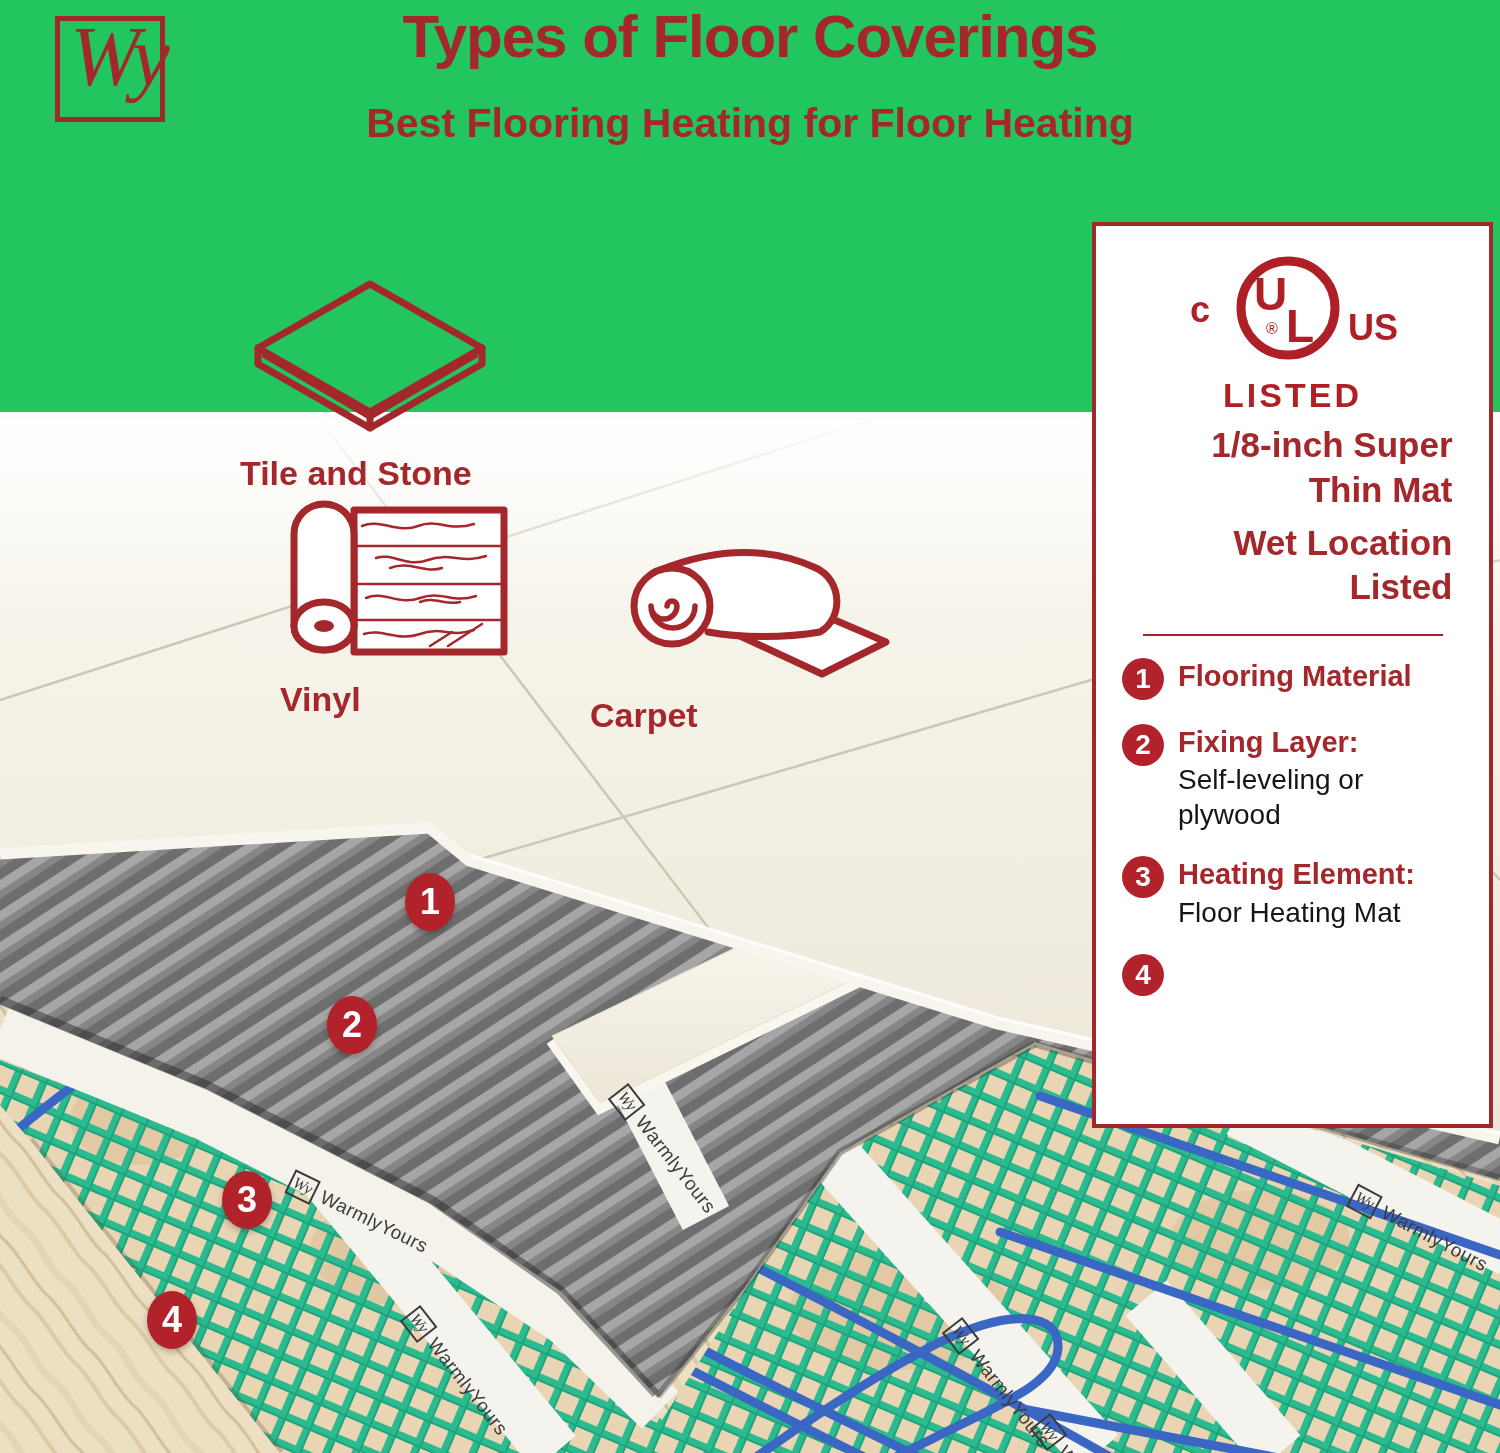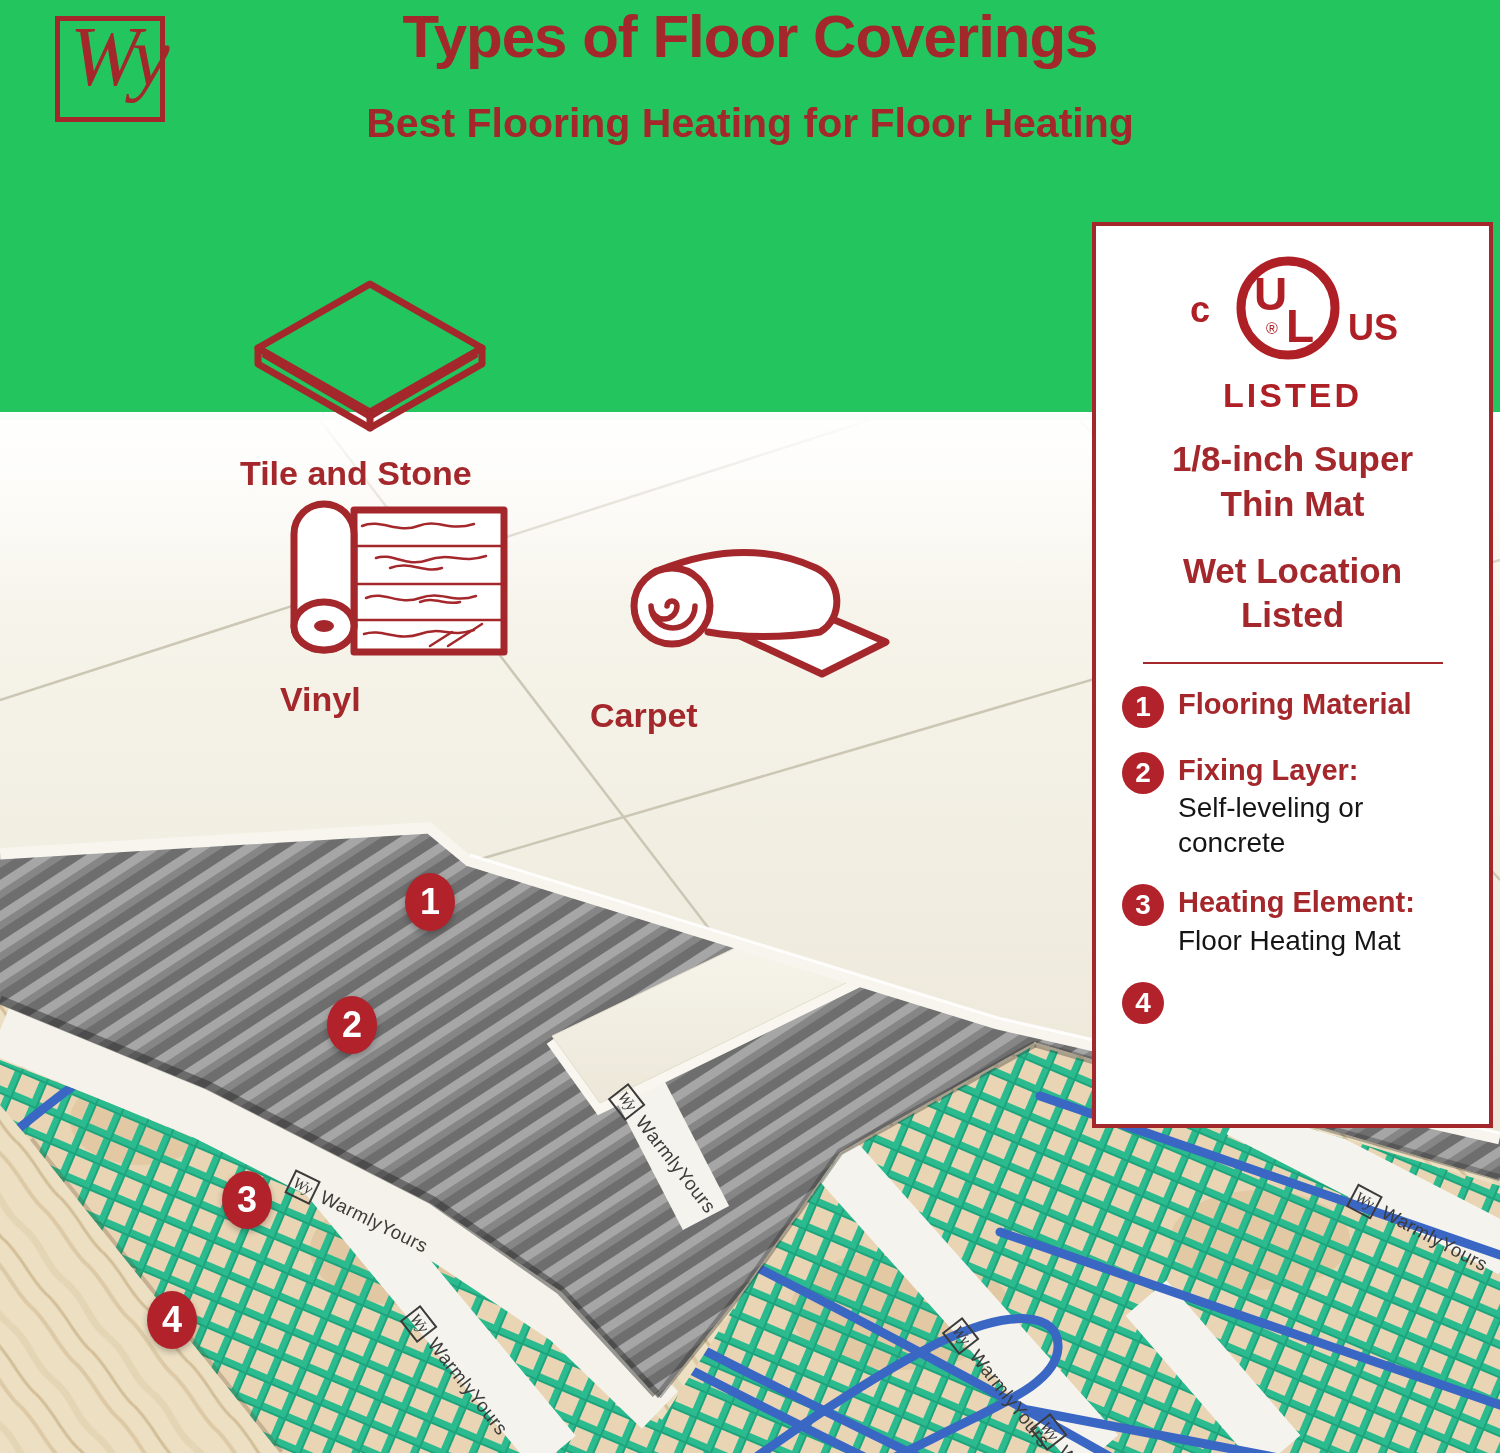--- a/index.html
+++ b/index.html
@@ -19,21 +19,21 @@
   .ftype svg{display:block;margin:0 auto;}
   #ft-tile{left:240px;top:278px;width:260px;}
   #ft-wood{left:590px;top:272px;width:300px;}
   #ft-vinyl{left:280px;top:494px;width:240px;}
   #ft-carpet{left:590px;top:520px;width:300px;}
   
   .panel{position:absolute;left:1092px;top:222px;width:401px;height:906px;background:#fff;
     border:4px solid #A4272B;box-sizing:border-box;z-index:30;}
   .ul-wrap{margin-top:24px;text-align:center;}
   .ul-listed{text-align:center;color:#AF2026;font-size:34px;font-weight:bold;letter-spacing:3px;margin-top:0;}
-  .pan-head{width:320px;margin:22px auto 0;text-align:center;color:#A4272B;font-size:35px;
+  .pan-head{width:320px;margin:8px auto 0;text-align:right;color:#A4272B;font-size:35px;
     font-weight:bold;line-height:1.28;}
   .pan-div{width:300px;border:0;border-top:2px solid #A4272B;margin:24px auto 0;}
   .legend{margin:22px 24px 0 26px;}
   .legend-row{display:flex;margin-bottom:24px;}
   .legend-badge{flex:0 0 auto;width:42px;height:42px;border-radius:50%;background:#B1222B;color:#fff;
     font-size:28px;font-weight:bold;display:flex;align-items:center;justify-content:center;margin-right:14px;}
   .legend-title{color:#A4272B;font-size:29px;font-weight:bold;line-height:1.25;}
   .legend-desc{color:#151515;font-size:28px;line-height:1.25;margin-top:2px;}
   
   #scene{position:absolute;left:0;top:0;z-index:1;}
@@ -213,21 +213,21 @@
         <div class="legend-row">
           <div class="legend-badge">1</div>
           <div class="legend-text">
             <div class="legend-title">Flooring Material</div>
           </div>
         </div>
         <div class="legend-row">
           <div class="legend-badge">2</div>
           <div class="legend-text">
             <div class="legend-title">Fixing Layer:</div>
-            <div class="legend-desc">Self-leveling or concrete</div>
+            <div class="legend-desc">Self-leveling or plywood</div>
           </div>
         </div>
         <div class="legend-row">
           <div class="legend-badge">3</div>
           <div class="legend-text">
             <div class="legend-title">Heating Element:</div>
             <div class="legend-desc">Floor Heating Mat</div>
           </div>
         </div>
         <div class="legend-row">

